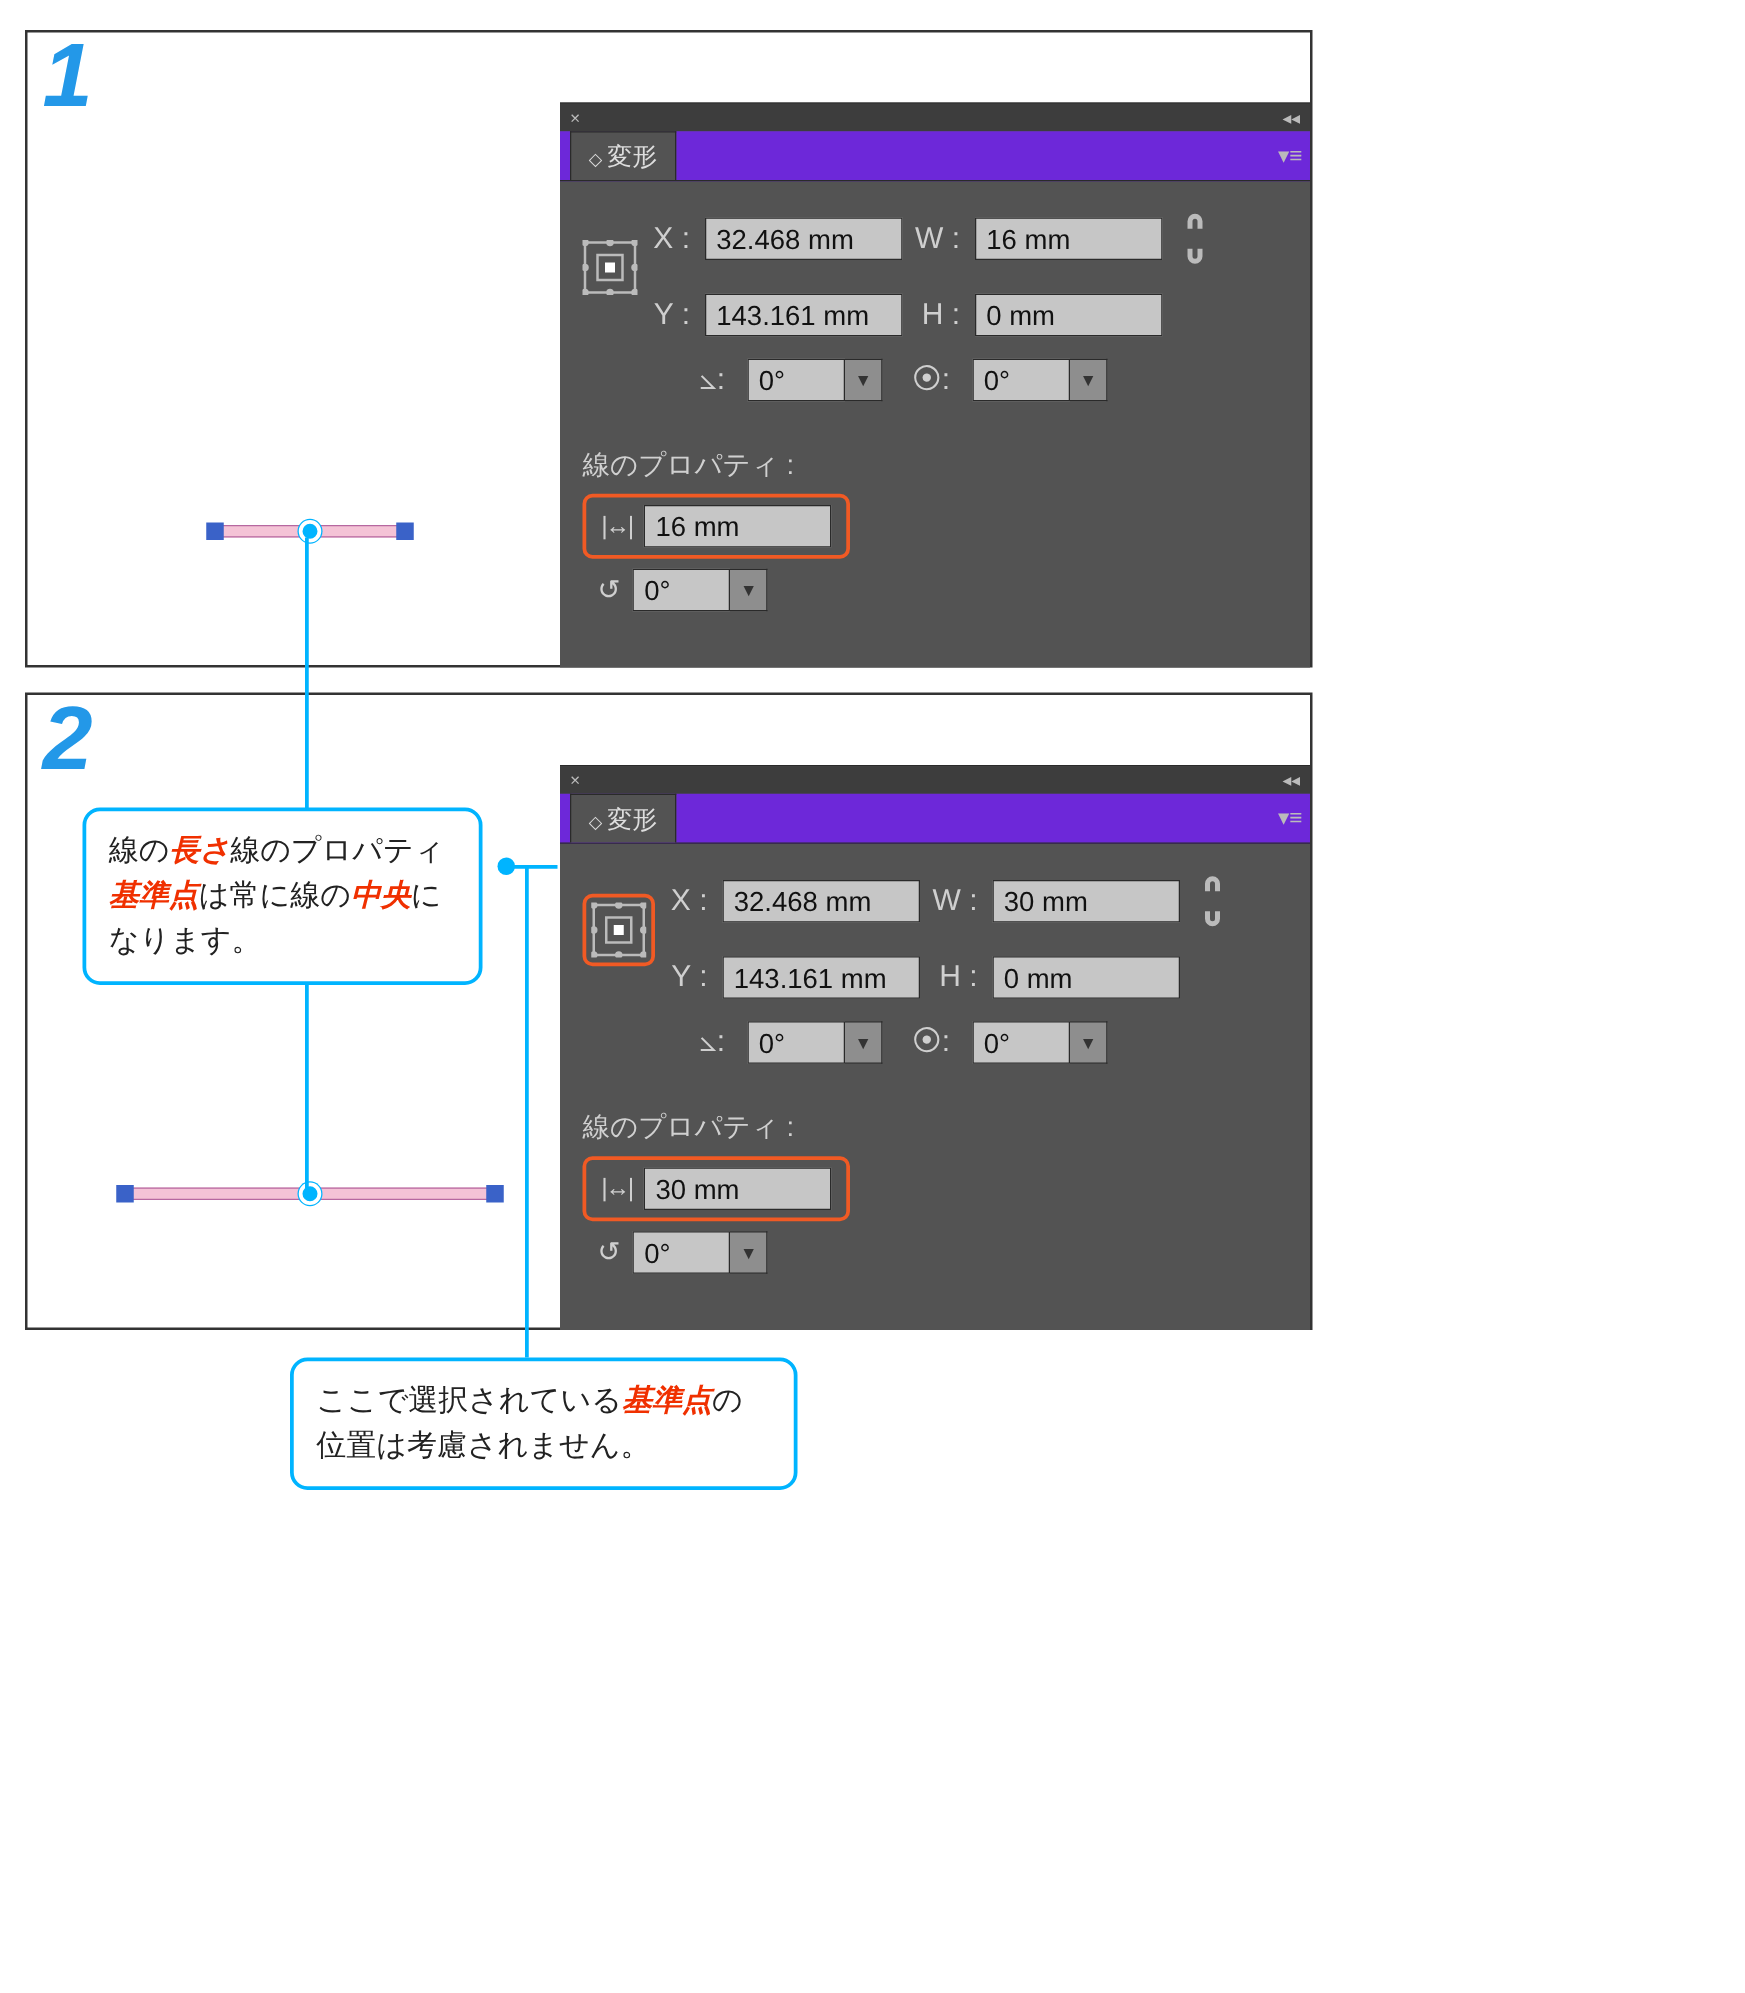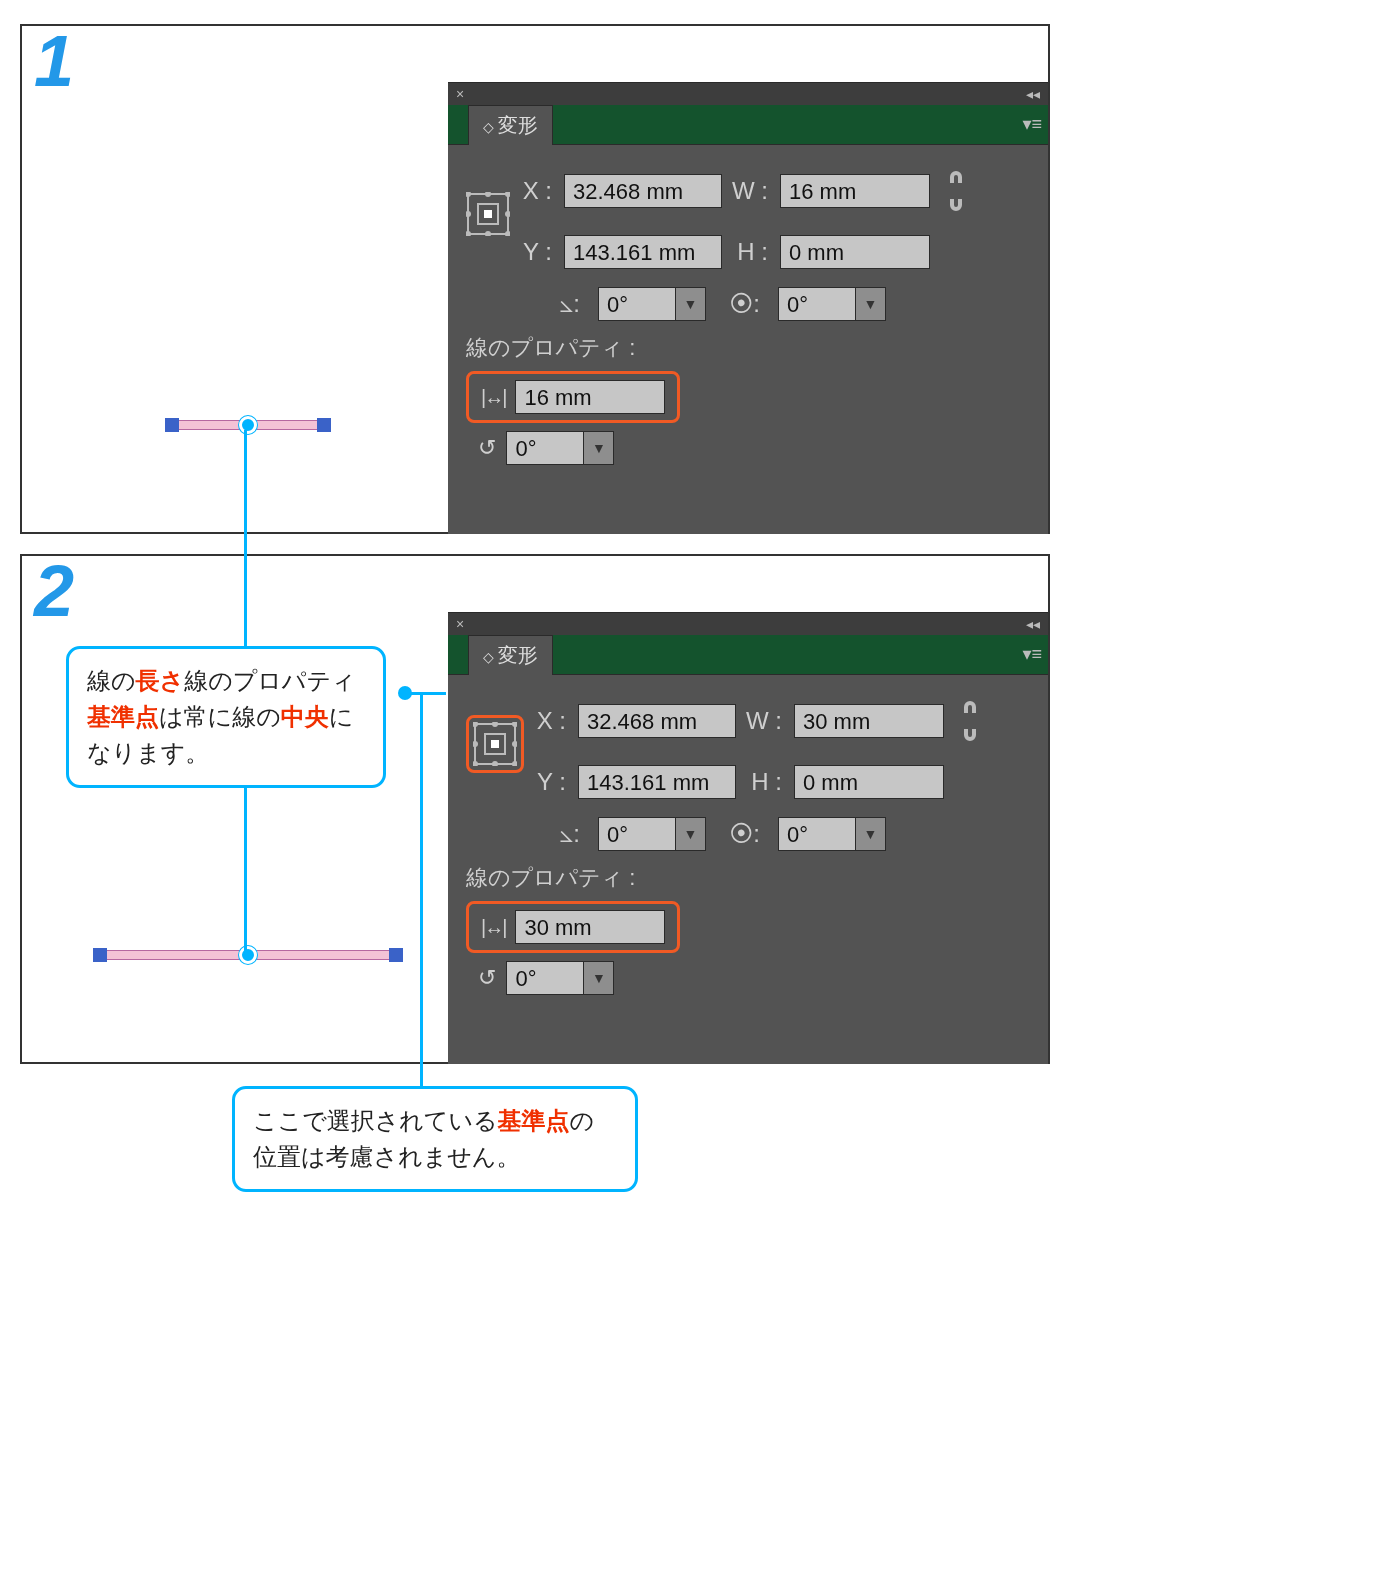--- a/index.html
+++ b/index.html
@@ -43,21 +43,21 @@
   .panel {
     position: absolute; left: 426px; top: 56px; width: 600px; height: 452px;
     background: #535353; color: #ccc; font-size: 22px;
     border-top: 1px solid #2a2a2a;
   }
   .panel-top {
     height: 22px; background: #3d3d3d; display:flex; align-items:center; justify-content:space-between;
     padding: 0 8px; color:#bbb; font-size:14px;
   }
   .tabbar {
-    height: 40px; background: #14532d; display:flex; align-items:center; padding-left:20px;
+    height: 40px; background: #6d28d9; display:flex; padding-left:8px;
     border-bottom: 1px solid #2a2a2a; position: relative;
   }
   .tab {
     background: #535353; color: #ddd; padding: 6px 14px; font-size: 20px;
     border: 1px solid #2a2a2a; border-bottom: none;
   }
   .tab-menu { position:absolute; right:6px; top:8px; color:#bbb; font-size:18px; }
   .panel-body { padding: 14px 16px 0 18px; }
   .ref-box {
     width: 44px; height: 44px; position: relative;
@@ -71,36 +71,36 @@
   }
   .link-icon {
     width:40px; height:64px; display:flex; align-items:center; justify-content:center; color:#bbb;
   }
   .angles { display:flex; gap:18px; margin-left:78px; margin-top:18px; align-items:center; }
   .angle-ico { color:#cfcfcf; font-size:24px; width:36px; text-align:right; }
   .combo { display:flex; }
   .combo .field { width:78px; }
   .combo .dd { width:30px; height:34px; background:#8e8e8e; border:1px solid #2a2a2a; border-left:none;
                display:flex; align-items:center; justify-content:center; color:#333; font-size:14px; }
-  .section-label { margin-top:12px; color:#d0d0d0; font-size:22px; }
+  .section-label { margin-top:36px; color:#d0d0d0; font-size:22px; }
   .propbox {
     margin-top:8px; display:inline-flex; align-items:center; gap:10px;
     padding:6px 12px;
   }
   .propbox.highlight { border:3px solid #f15a24; border-radius:8px; }
   .len-ico { color:#cfcfcf; font-size:20px; letter-spacing:-2px; }
   .rot-row { margin-top:8px; display:flex; align-items:center; gap:10px; padding-left:12px; }
   .rot-ico { color:#cfcfcf; font-size:22px; }
   .ref-highlight { border:3px solid #f15a24; border-radius:8px; padding:4px; }
   
   .callout {
     position:absolute; background:#fff; border:3px solid #00b4ff; border-radius:14px;
     padding:14px 18px; font-size:24px; color:#222; line-height:1.5;
   }
-  .callout .em { color:#f03000; font-weight:700; }
+  .callout .em { color:#f03000; font-weight:700;font-style:italic; }
 </style>
 </head>
 <body>
 
 <div class="step step1">
   <div class="step-num">1</div>
 
   <div class="canvas">
     <div class="line-seg" style="left:150px; top:394px; width:152px;">
       <div class="handle" style="left:-7px;"></div>

